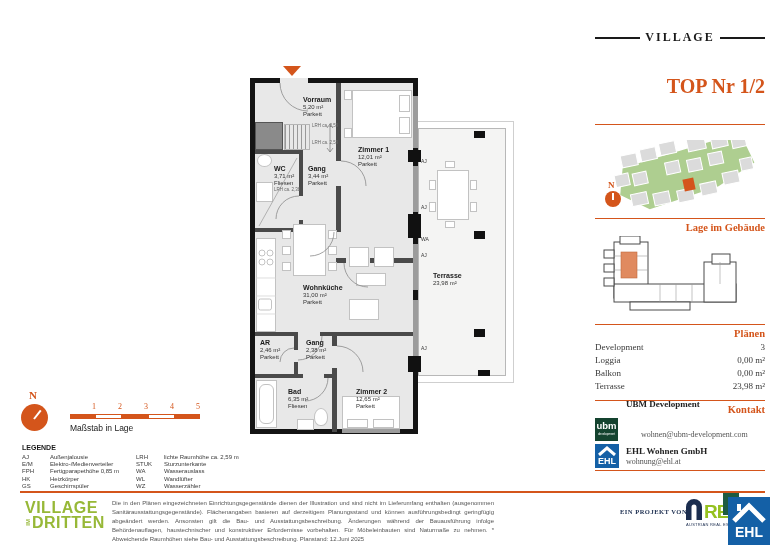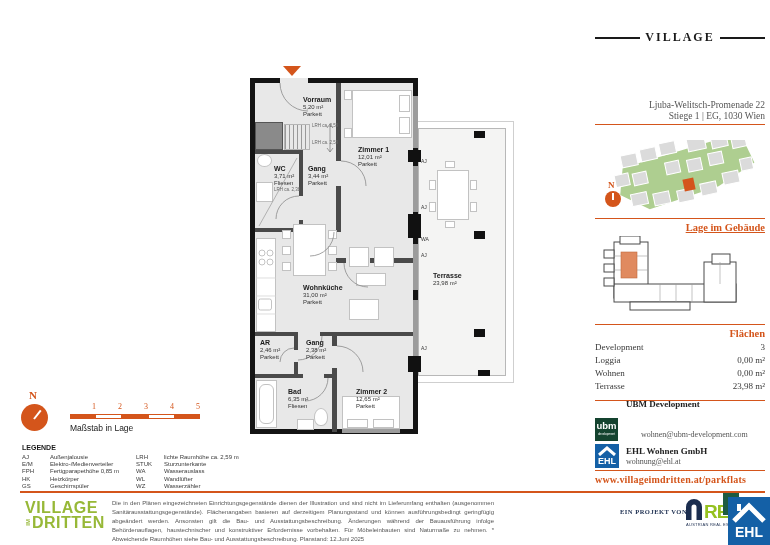--- a/index.html
+++ b/index.html
@@ -199,22 +199,21 @@
     <span class="tinylbl" style="left:421px;top:236px;">WA</span>
     <span class="tinylbl" style="left:421px;top:252px;">AJ</span>
     <span class="tinylbl" style="left:421px;top:345px;">AJ</span>
   </div>
 
   <div class="abs" style="left:595px;top:30px;width:170px;display:flex;align-items:center;gap:5px;">
     <span style="flex:1;height:2px;background:#1a1a1a;"></span>
     <span style="font:700 12px 'Liberation Serif',serif;letter-spacing:2px;color:#1a1a1a;">VILLAGE</span>
     <span style="flex:1;height:2px;background:#1a1a1a;"></span>
   </div>
-  <div class="abs" style="left:595px;top:100px;width:170px;text-align:right;font:400 9.5px 'Liberation Serif',serif;color:#555;">Ljuba-Welitsch-Promenade 22</div>
-  <div class="abs" style="left:595px;top:111px;width:170px;text-align:right;font:400 9.5px 'Liberation Serif',serif;color:#555;">Stiege 1 | EG, 1030 Wien</div>
+  <div class="abs" style="left:595px;top:75px;width:170px;text-align:right;font:700 20px 'Liberation Serif',serif;color:var(--orange);">TOP Nr 1/2</div>
 
   <div class="hrO" style="left:595px;top:124px;width:170px;"></div>
 
   <svg class="abs" style="left:598px;top:140px;" width="167" height="76" viewBox="0 0 167 76">
     <g transform="rotate(-12 83 38)">
       <polygon points="28,16 150,6 158,38 118,54 46,62 20,42" fill="#AECE90"></polygon>
       <g fill="#DBDBDB" stroke="#fff" stroke-width="1">
         <rect x="28" y="4" width="16" height="12"></rect>
           <rect x="48" y="2" width="16" height="12"></rect>
         <rect x="68" y="0" width="16" height="12"></rect>
@@ -235,21 +234,21 @@
       </g>
       <rect x="84" y="40" width="11" height="12" fill="#D4551B"></rect>
     </g>
   </svg>
   <div class="abs" style="left:608px;top:180px;font:700 9px 'Liberation Serif',serif;color:var(--orange);">N</div>
   <div class="abs" style="left:605px;top:191px;width:16px;height:16px;border-radius:50%;background:var(--orange);">
     <div style="position:absolute;left:7px;top:2px;width:1.5px;height:7px;background:#fff;"></div>
   </div>
 
   <div class="hrO" style="left:595px;top:218px;width:170px;"></div>
-  <div class="sideHead" style="left:595px;top:222px;text-decoration:underline;">Lage im Gebäude</div>
+  <div class="sideHead" style="left:595px;top:222px;">Lage im Gebäude</div>
 
   <svg class="abs" style="left:600px;top:236px;" width="150" height="84" viewBox="0 0 150 84">
     <g fill="#fff" stroke="#4a4a4a" stroke-width="1">
       <rect x="14" y="6" width="34" height="56"></rect>
       <rect x="14" y="48" width="122" height="18"></rect>
       <rect x="104" y="26" width="32" height="40"></rect>
       <rect x="20" y="0" width="20" height="8"></rect>
       <rect x="112" y="18" width="18" height="10"></rect>
       <rect x="4" y="14" width="10" height="8"></rect>
         <rect x="4" y="28" width="10" height="8"></rect>
@@ -261,61 +260,61 @@
         <path d="M76 48 V66"></path>
         <path d="M92 48 V66"></path>
         <path d="M120 26 V48"></path>
       <path d="M14 20 H48"></path>
         <path d="M14 34 H48"></path>
     </g>
     <rect x="21" y="16" width="16" height="26" fill="#E08A5F" stroke="#c06a3e" stroke-width="0.6"></rect>
   </svg>
 
   <div class="hrO" style="left:595px;top:324px;width:170px;"></div>
-  <div class="sideHead" style="left:595px;top:328px;">Flächen</div>
+  <div class="sideHead" style="left:595px;top:328px;">Plänen</div>
 
   <div class="abs" style="left:595px;top:341px;width:170px;">
     <div class="tblrow">
       <span>Development</span>
       <span>3</span>
     </div>
     <div class="tblrow">
       <span>Loggia</span>
       <span>0,00 m²</span>
     </div>
     <div class="tblrow">
-      <span>Wohnen</span>
+      <span>Balkon</span>
       <span>0,00 m²</span>
     </div>
     <div class="tblrow">
       <span>Terrasse</span>
       <span>23,98 m²</span>
     </div>
   </div>
 
   <div class="hrO" style="left:595px;top:400px;width:170px;"></div>
+  <div class="sideHead" style="left:595px;top:404px;">Kontakt</div>
 
   <div class="abs" style="left:595px;top:418px;width:23px;height:23px;background:var(--ubm);color:#fff;text-align:center;">
     <div style="font:700 9.5px 'Liberation Sans',sans-serif;line-height:15px;">ubm</div>
     <div style="font:400 3px 'Liberation Sans',sans-serif;line-height:3px;">development</div>
   </div>
   <div class="abs" style="left:626px;top:399px;font:700 9px 'Liberation Serif',serif;color:#222;">UBM Development</div>
   <div class="abs" style="left:641px;top:430px;font:400 8px 'Liberation Serif',serif;color:#555;">wohnen@ubm-development.com</div>
 
   <div class="abs" style="left:595px;top:444px;width:24px;height:24px;background:var(--ehlblue);text-align:center;">
     <svg width="24" height="12" viewBox="0 0 24 12" style="display:block;">
       <path d="M4 11 L12 4 L20 11" stroke="#fff" stroke-width="3" fill="none"></path>
     </svg>
     <div style="font:700 9px 'Liberation Sans',sans-serif;color:#fff;line-height:10px;">EHL</div>
   </div>
   <div class="abs" style="left:626px;top:446px;font:700 9px 'Liberation Serif',serif;color:#222;">EHL Wohnen GmbH</div>
   <div class="abs" style="left:626px;top:457px;font:400 8px 'Liberation Serif',serif;color:#555;">wohnung@ehl.at</div>
 
   <div class="hrO" style="left:595px;top:470px;width:170px;"></div>
-  <div class="abs" style="left:595px;top:474px;width:170px;font:700 10px 'Liberation Serif',serif;color:var(--orange);letter-spacing:0.2px;">www.villageimdritten.at/parkflats</div>
 
   <div class="abs" style="left:29px;top:389px;font:700 11px 'Liberation Serif',serif;color:var(--orange);">N</div>
   <div class="abs" style="left:21px;top:404px;width:27px;height:27px;border-radius:50%;background:var(--orange);">
     <div style="position:absolute;left:12px;top:4px;width:2px;height:11px;background:#fff;transform:rotate(38deg);transform-origin:bottom center;"></div>
   </div>
 
   <div class="abs" style="left:70px;top:402px;width:130px;display:flex;">
     <span style="flex:1;text-align:right;font:400 8px 'Liberation Serif',serif;color:var(--orange);">1</span>
     <span style="flex:1;text-align:right;font:400 8px 'Liberation Serif',serif;color:var(--orange);">2</span>
     <span style="flex:1;text-align:right;font:400 8px 'Liberation Serif',serif;color:var(--orange);">3</span>

